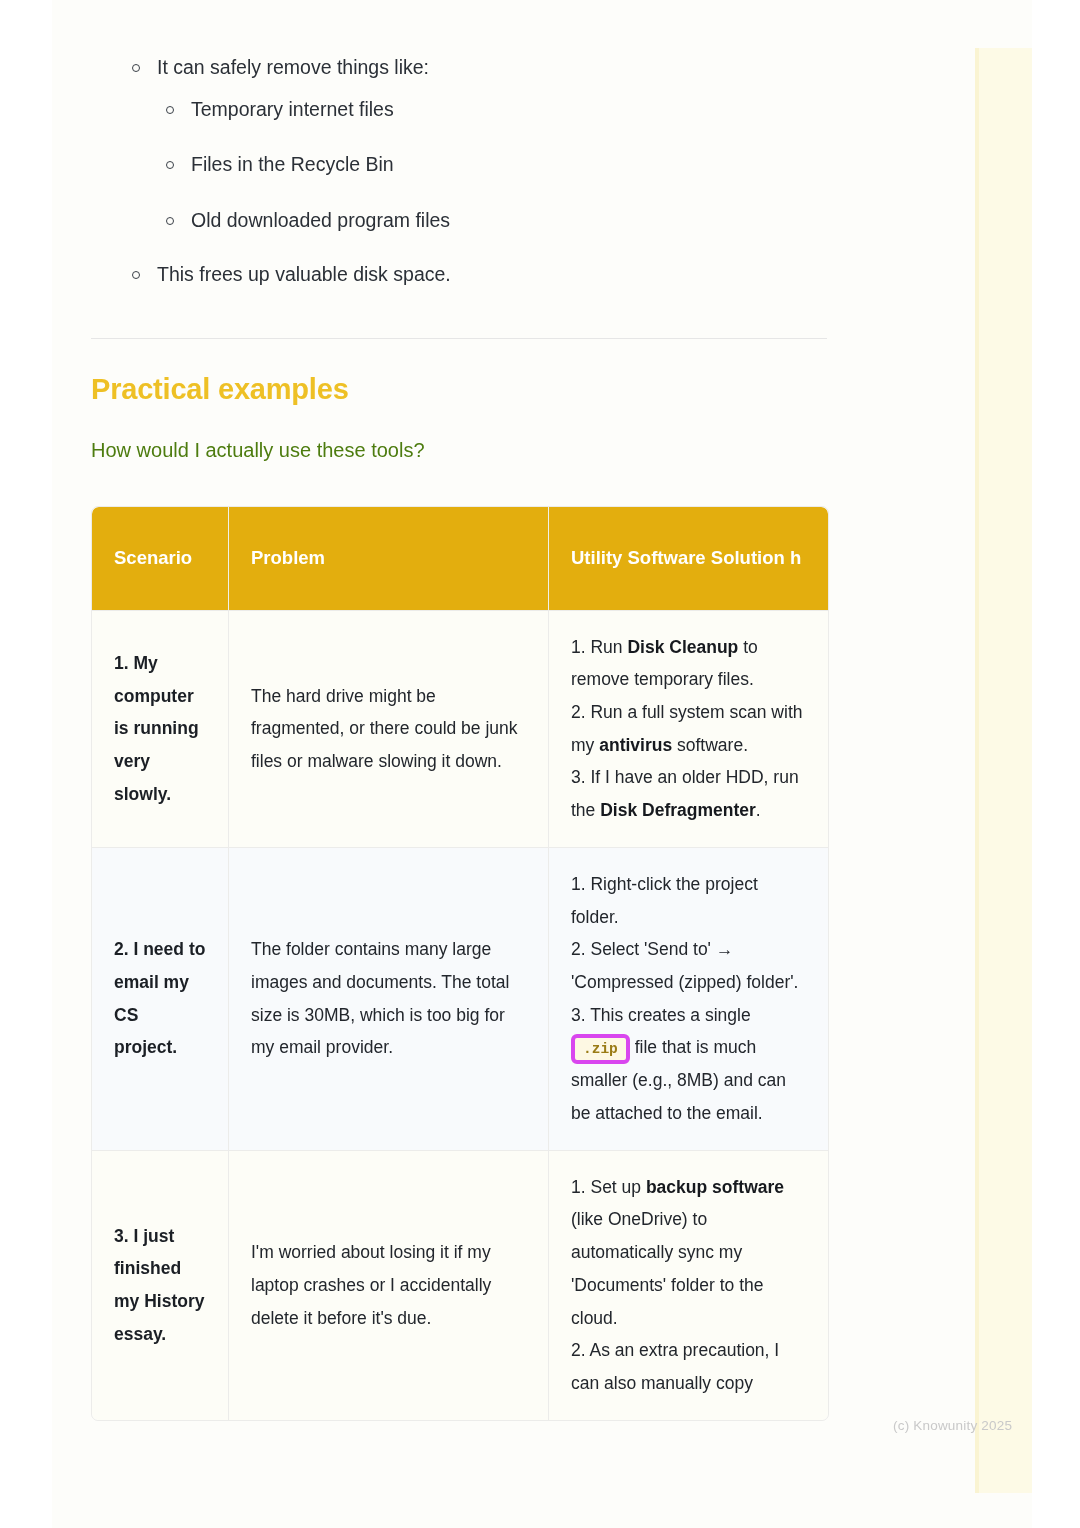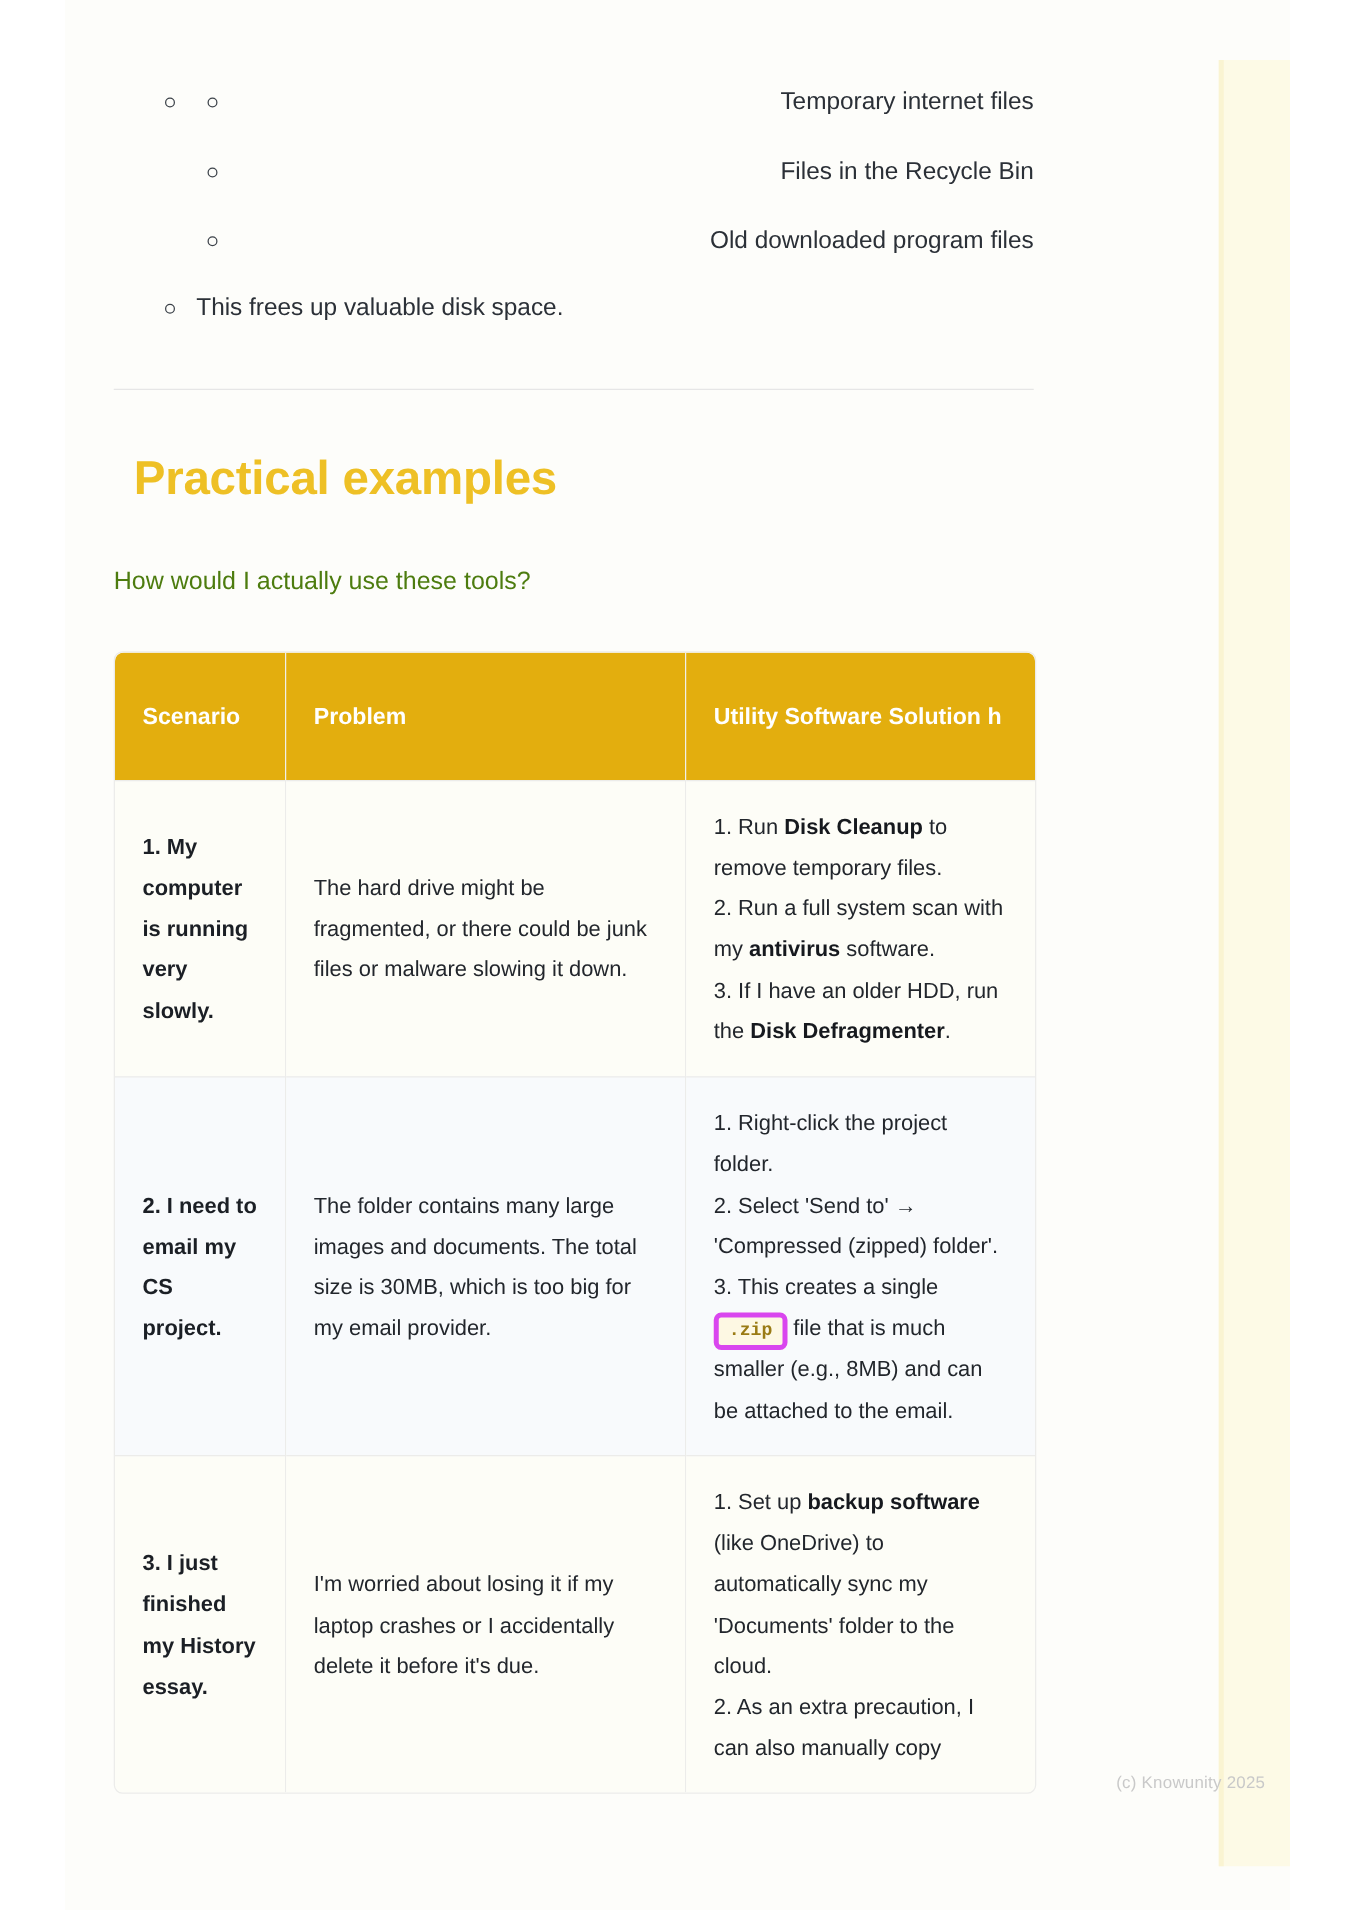--- a/index.html
+++ b/index.html
@@ -88,43 +88,42 @@
     margin: 14px 0 0 0;
     padding: 0;
   }
   .li-l2 {
     position: relative;
     padding-left: 34px;
     font-size: 19.5px;
     line-height: 1.42;
     color: #2b3037;
     margin-bottom: 28px;
-    text-align: right;
   }
   .li-l2:last-child { margin-bottom: 0; }
   .li-l2 > .bullet {
     left: 9px;
     top: 10px;
   }
 
   
   #divider {
     height: 1px;
     background: #e6e6e6;
     margin: 0;
     width: 736px;
   }
 
   
   #section-heading {
-    font-size: 38px;
+    font-size: 29px;
     font-weight: bold;
     color: #eec025;
     letter-spacing: -0.2px;
-    margin: 16px;
+    margin: 0;
     padding: 0;
   }
   #section-intro {
     font-size: 20px;
     color: #4d7c0f;
     margin: 0;
     padding: 0;
     line-height: 1.4;
   }
 
@@ -216,20 +215,21 @@
 <div id="right-cream-band"></div>
 <div id="right-cream-edge"></div>
 <div id="right-outer-white"></div>
 
 <div id="content">
 
   <div style="height:54px"></div>
   <ul class="list-l1">
     <li class="li-l1">
       <span class="bullet"></span>
+      <span class="li-text">It can safely remove things like:</span>
       <ul class="list-l2">
         <li class="li-l2">
           <span class="bullet"></span>
           <span>Temporary internet files</span>
         </li>
         <li class="li-l2">
           <span class="bullet"></span>
           <span>Files in the Recycle Bin</span>
         </li>
         <li class="li-l2">

